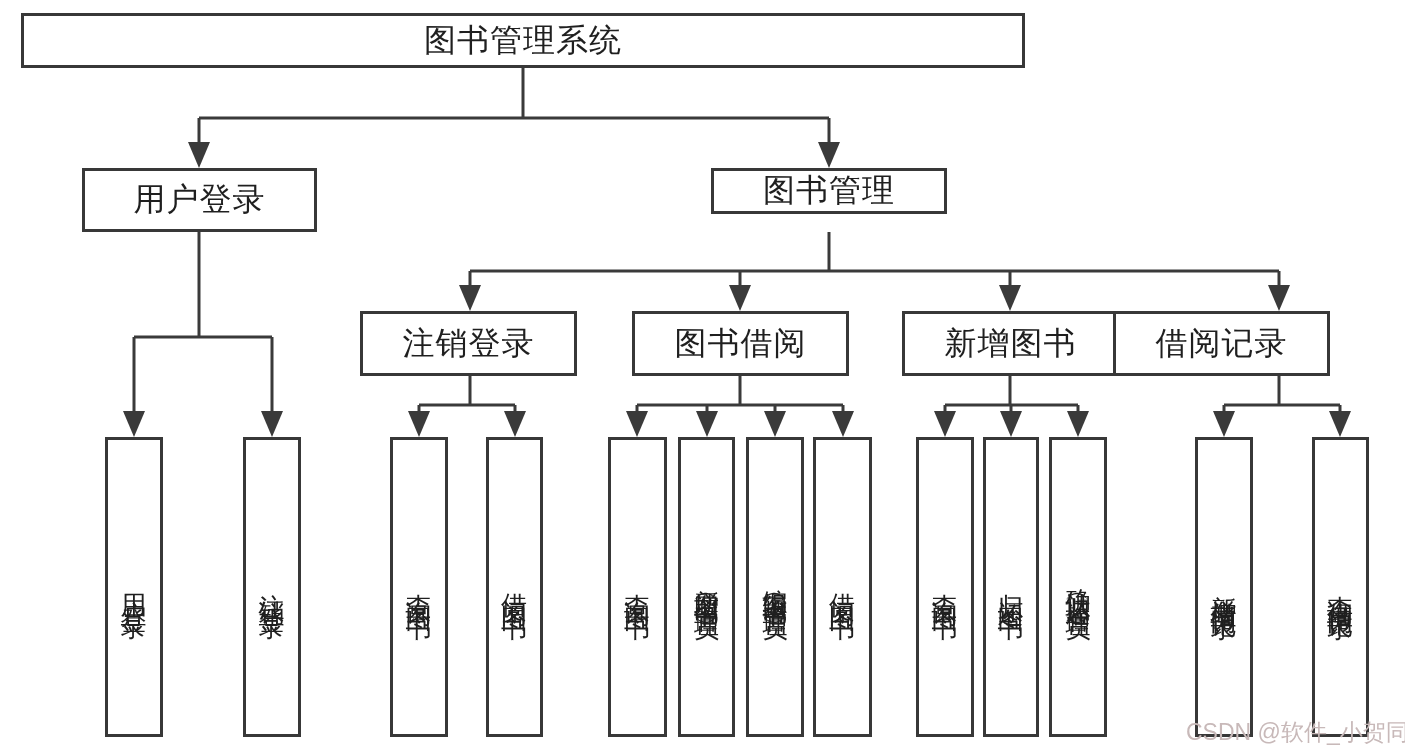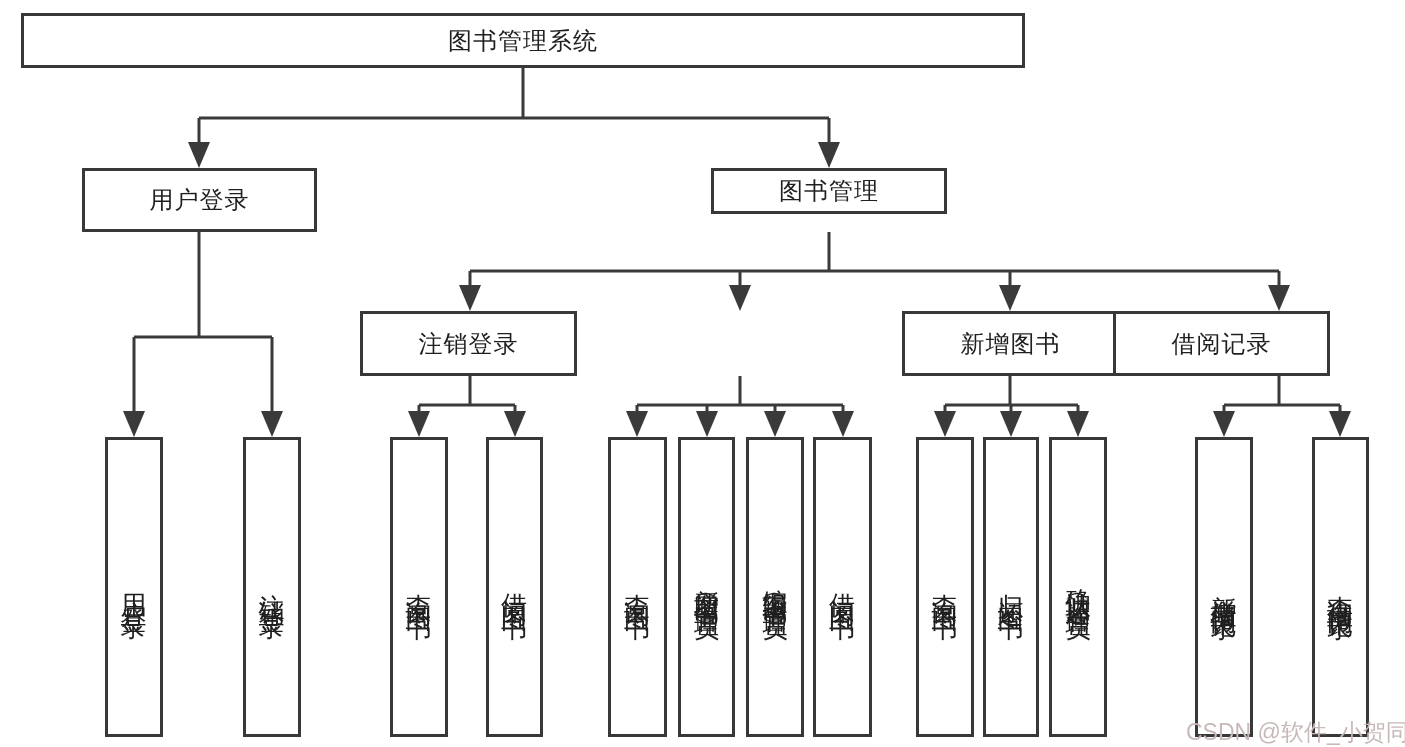--- a/index.html
+++ b/index.html
@@ -7,21 +7,21 @@
     position:relative;width:1405px;height:747px;background:#ffffff;
     font-family:"Liberation Sans",sans-serif;color:#1f1f1f;overflow:hidden;
   }
   .connectors{position:absolute;left:0;top:0;width:1405px;height:747px;}
   .connectors path{stroke:#3a3a3a;stroke-width:3;fill:none;}
   .connectors polygon{fill:#3a3a3a;stroke:none;}
   .box{
     position:absolute;background:#ffffff;border:3px solid #383838;
     box-sizing:border-box;display:flex;align-items:center;justify-content:center;
   }
-  .hlabel{font-size:24px;letter-spacing:1px;white-space:nowrap;}
+  .hlabel{font-size:32px;letter-spacing:1px;white-space:nowrap;}
   .root{left:21px;top:13px;width:1004px;height:55px;}
   .lv2a{left:82px;top:168px;width:235px;height:64px;}
   .lv2b{left:711px;top:168px;width:236px;height:46px;}
   .lv3{top:311px;width:217px;height:65px;}
   .lv3a{left:360px;} .lv3b{left:632px;} .lv3c{left:902px;} .lv3d{left:1113px;font-family:Liberation Serif, serif;}
   .leaf{top:437px;height:300px;}
   .vlabel{
     writing-mode:vertical-rl;font-size:26px;line-height:1;
     letter-spacing:7px;white-space:nowrap;
   }
@@ -87,20 +87,23 @@
   <div class="box lv2a">
     <span class="hlabel">用户登录</span>
   </div>
   <div class="box lv2b">
     <span class="hlabel">图书管理</span>
   </div>
 
   <div class="box lv3 lv3a">
     <span class="hlabel">注销登录</span>
   </div>
+  <div class="box lv3 lv3b">
+    <span class="hlabel">图书借阅</span>
+  </div>
   <div class="box lv3 lv3c">
     <span class="hlabel">新增图书</span>
   </div>
   <div class="box lv3 lv3d">
     <span class="hlabel">借阅记录</span>
   </div>
 
   <div class="box leaf" style="left:105px;width:58px;">
     <span class="vlabel">用户登录</span>
   </div>

